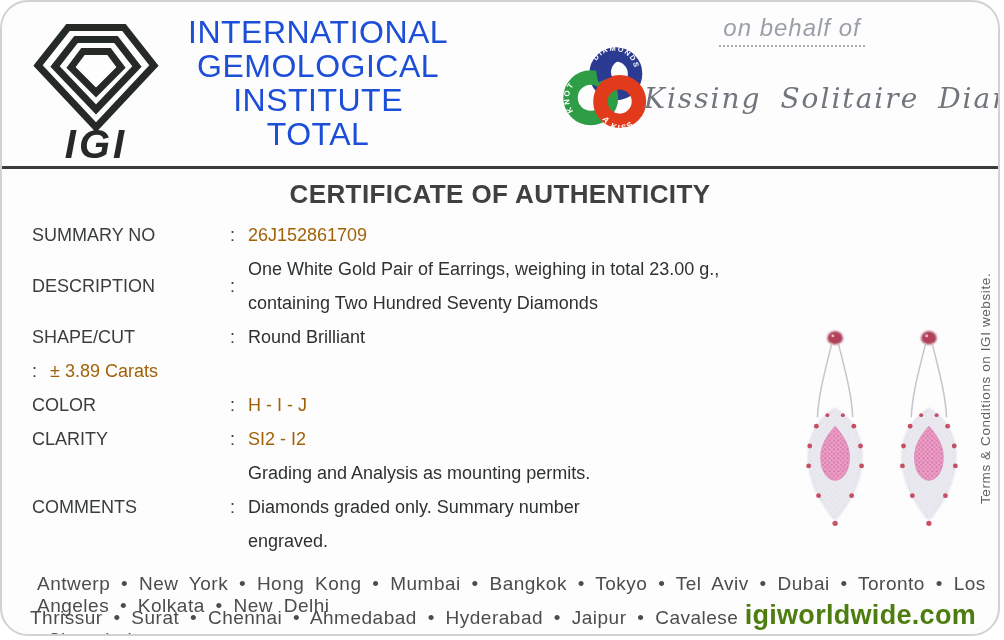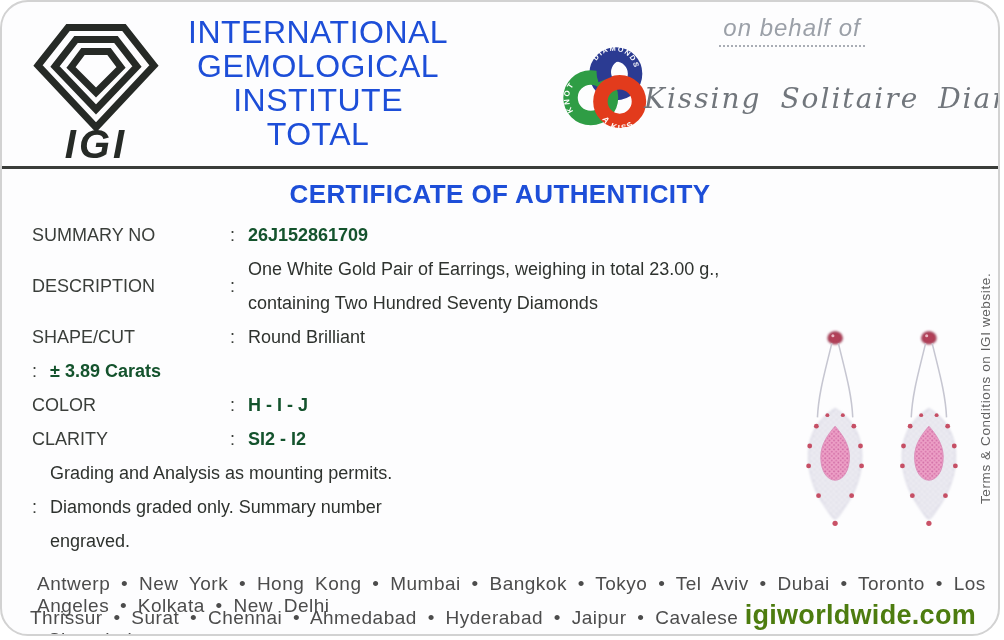--- a/index.html
+++ b/index.html
@@ -13,27 +13,27 @@
   .obo{position:absolute;left:640px;top:12px;width:300px;text-align:center;font-style:italic;}
   .obo span{display:inline-block;font-size:24px;color:#9ba0a8;letter-spacing:1px;
     border-bottom:2px dotted #a9adb5;padding:0 4px 3px 4px;}
   .knot-svg{position:absolute;left:556px;top:36px;}
   .brand{position:absolute;left:642px;top:80px;width:356px;white-space:nowrap;
     font-family:"DejaVu Serif",serif;font-style:italic;font-size:28px;color:#71767c;
     letter-spacing:2px;word-spacing:8px;}
   .sep{position:absolute;left:0;top:164px;width:100%;height:3px;background:#3a3d3a;}
   
   .title{position:absolute;left:0;top:177px;width:100%;text-align:center;margin:0;
-    font-size:26px;font-weight:bold;color:#1d4ed8;letter-spacing:0.4px;}
+    font-size:26px;font-weight:bold;color:#404040;letter-spacing:0.4px;}
   .fields{position:absolute;left:30px;top:216px;width:760px;}
   .frow{display:flex;align-items:center;font-size:18px;line-height:34px;color:#3a3e3a;}
   .flabel{width:198px;flex:0 0 198px;}
   .fcolon{width:18px;flex:0 0 18px;color:#3a3e3a;}
   .fvalue{flex:1;white-space:pre-line;color:#2e322e;}
-  .fvalue.bold{font-weight:bold;color:#14532d;}
+  .fvalue.bold{font-weight:normal;color:#a16207;}
   
   .earrings-svg{position:absolute;left:800px;top:322px;}
   .terms{position:absolute;right:5px;top:238px;height:264px;writing-mode:vertical-rl;
     transform:rotate(180deg);font-size:13.5px;color:#606060;letter-spacing:0.6px;}
   
   .cities1{position:absolute;left:28px;top:571px;font-size:19px;color:#4c4c4c;
     letter-spacing:0.5px;word-spacing:5px;margin-left:7px;}
   .frow2{position:absolute;left:28px;right:22px;top:598px;display:flex;
     justify-content:space-between;align-items:baseline;}
   .cities2{font-size:19px;color:#4c4c4c;letter-spacing:0.5px;word-spacing:5px;}
@@ -122,20 +122,21 @@
     <span class="fvalue bold">H - I - J</span>
   </div>
 
   <div class="frow">
     <span class="flabel">CLARITY</span>
     <span class="fcolon">:</span>
     <span class="fvalue bold">SI2 - I2</span>
   </div>
 
   <div class="frow">
+    <span class="flabel">COMMENTS</span>
     <span class="fcolon">:</span>
     <span class="fvalue">Grading and Analysis as mounting permits.
 Diamonds graded only. Summary number
 engraved.</span>
   </div>
 </div>
 
   <svg class="earrings-svg" width="160" height="222" viewBox="0 0 145 200">
     <defs>
       <filter id="soft" x="-20%" y="-20%" width="140%" height="140%">

